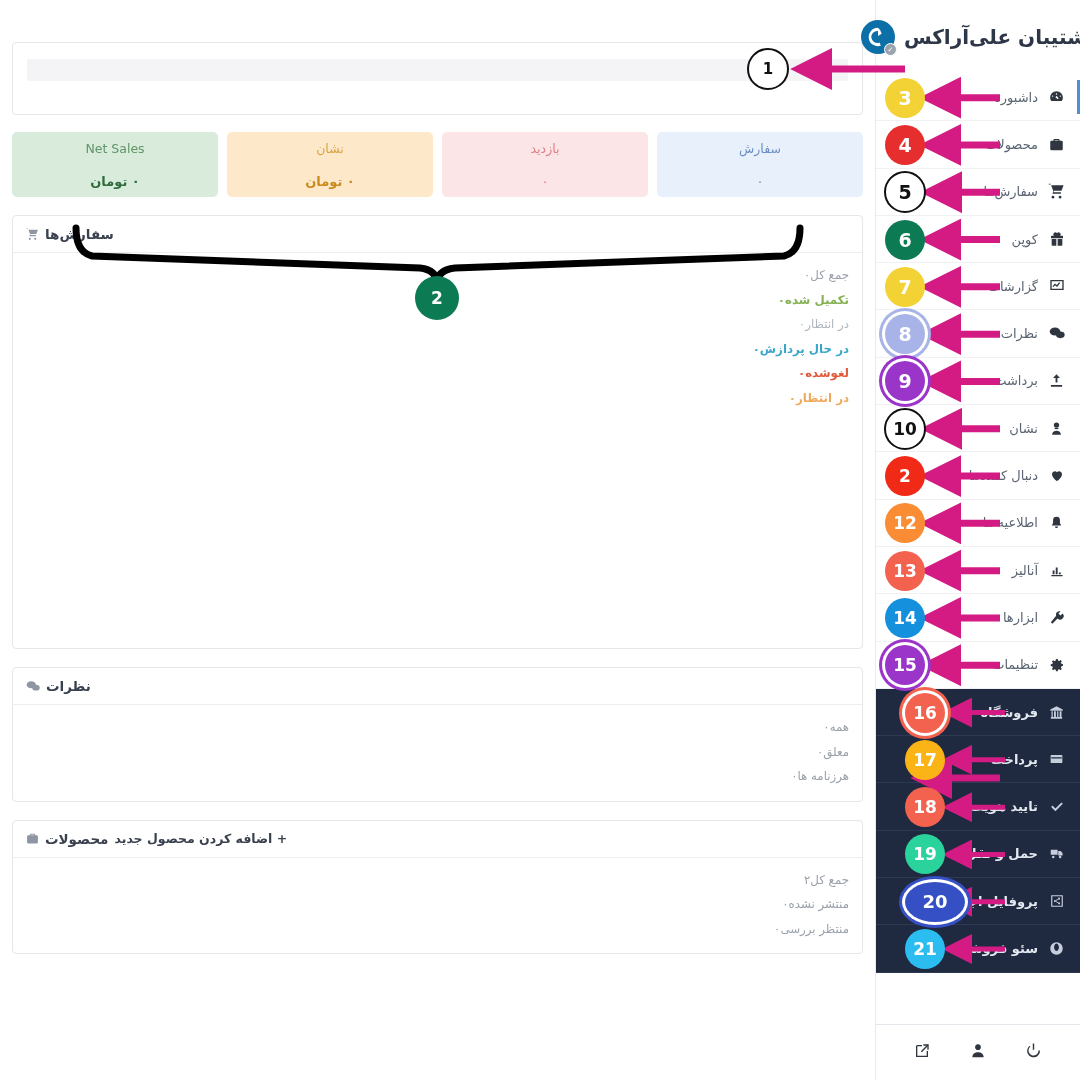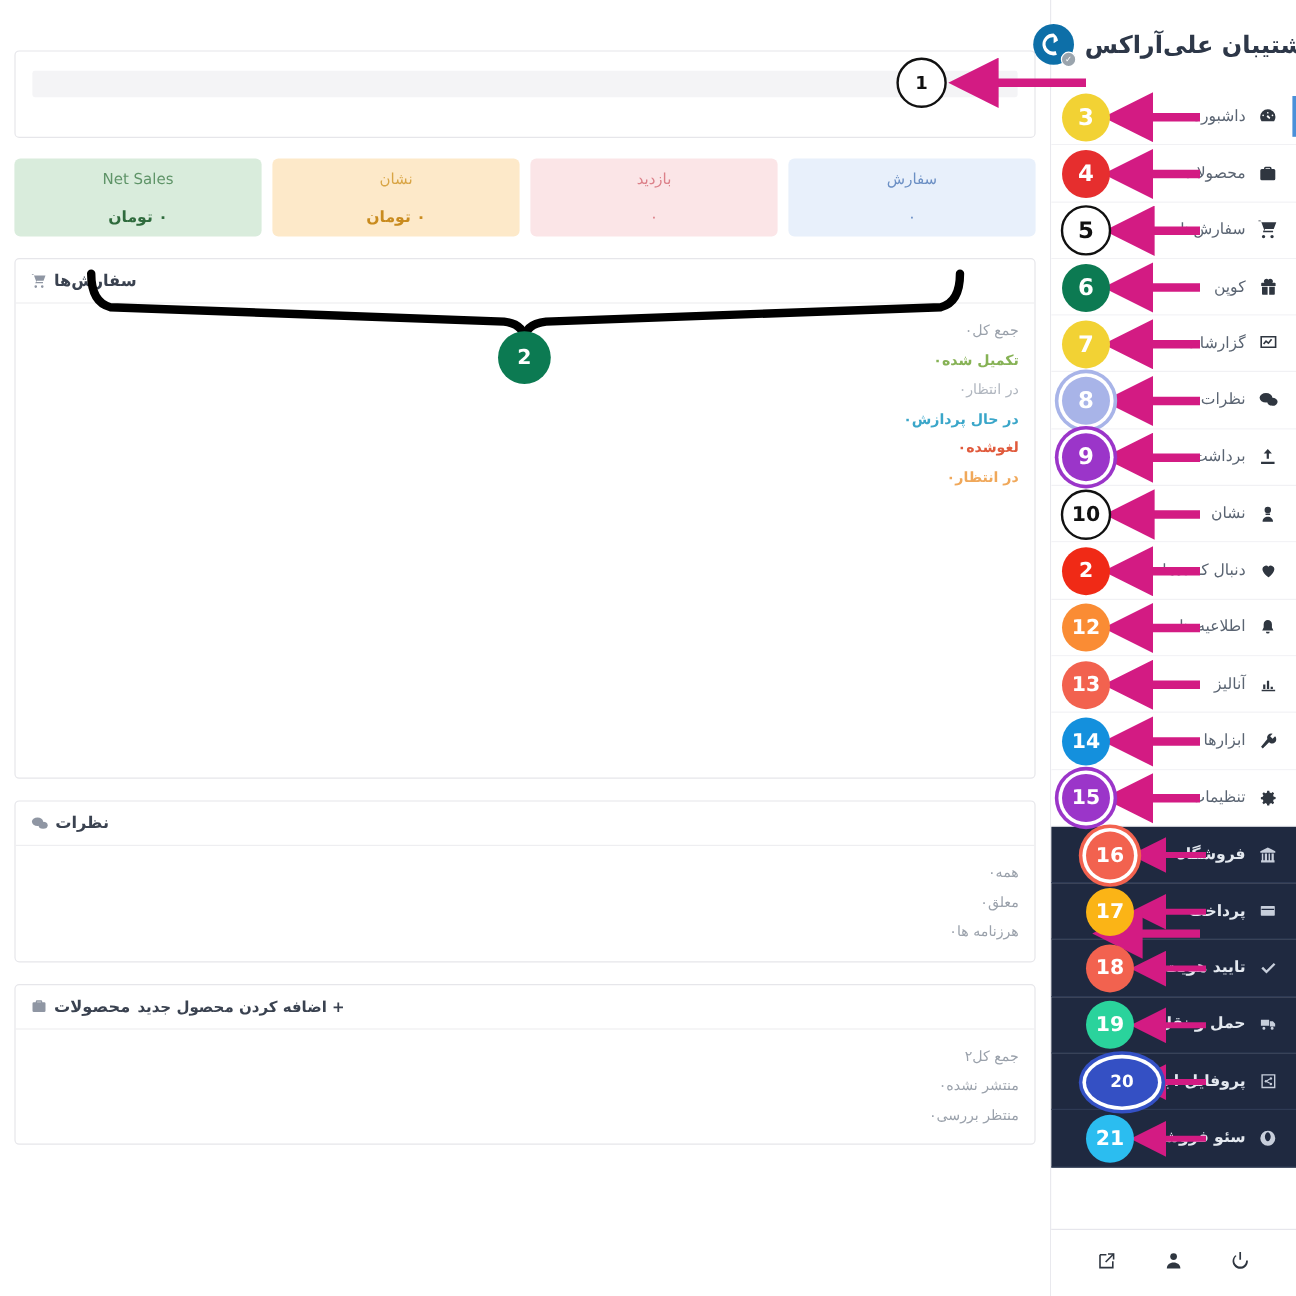--- a/index.html
+++ b/index.html
@@ -483,18 +483,18 @@
       <div class="bub hollow" style="left: 884px; top: 407.75px; height: 42px; width: 42px; font-size: 17px; background: rgb(255, 255, 255); color: rgb(17, 17, 17); border: 2px solid rgb(17, 17, 17);">10</div>
       <div class="bub" style="left: 885px; top: 456.05px; height: 40px; width: 40px; font-size: 17px; background: rgb(240, 42, 22); color: rgb(255, 255, 255);">2</div>
       <div class="bub" style="left: 885px; top: 503.35px; height: 40px; width: 40px; font-size: 17px; background: rgb(250, 140, 52); color: rgb(255, 255, 255);">12</div>
       <div class="bub" style="left: 885px; top: 550.65px; height: 40px; width: 40px; font-size: 17px; background: rgb(242, 98, 79); color: rgb(255, 255, 255);">13</div>
       <div class="bub" style="left: 885px; top: 597.95px; height: 40px; width: 40px; font-size: 17px; background: rgb(20, 144, 221); color: rgb(255, 255, 255);">14</div>
       <div class="bub" style="left: 885px; top: 645.25px; height: 40px; width: 40px; font-size: 17px; background: rgb(155, 53, 201); color: rgb(255, 255, 255); box-shadow: rgb(255, 255, 255) 0px 0px 0px 3px, rgb(155, 53, 201) 0px 0px 0px 6px;">15</div>
       <div class="bub" style="left: 905px; top: 692.55px; height: 40px; width: 40px; font-size: 17px; background: rgb(242, 98, 79); color: rgb(255, 255, 255); box-shadow: rgb(255, 255, 255) 0px 0px 0px 3px, rgb(242, 98, 79) 0px 0px 0px 6px;">16</div>
       <div class="bub" style="left: 905px; top: 739.85px; height: 40px; width: 40px; font-size: 17px; background: rgb(251, 180, 22); color: rgb(255, 255, 255);">17</div>
       <div class="bub" style="left: 905px; top: 787.15px; height: 40px; width: 40px; font-size: 17px; background: rgb(242, 98, 79); color: rgb(255, 255, 255);">18</div>
       <div class="bub" style="left: 905px; top: 834.45px; height: 40px; width: 40px; font-size: 17px; background: rgb(42, 211, 156); color: rgb(255, 255, 255);">19</div>
-      <div class="bub" style="left: 905px; top: 881.75px; height: 40px; width: 60px; font-size: 14px; background: rgb(52, 80, 196); color: rgb(255, 255, 255); box-shadow: rgb(255, 255, 255) 0px 0px 0px 3px, rgb(52, 80, 196) 0px 0px 0px 6px;">20</div>
+      <div class="bub" style="left: 905px; top: 881.75px; height: 40px; width: 60px; font-size: 18px; background: rgb(52, 80, 196); color: rgb(255, 255, 255); box-shadow: rgb(255, 255, 255) 0px 0px 0px 3px, rgb(52, 80, 196) 0px 0px 0px 6px;">20</div>
       <div class="bub" style="left: 905px; top: 929.05px; height: 40px; width: 40px; font-size: 17px; background: rgb(43, 189, 240); color: rgb(255, 255, 255);">21</div>
       <div class="bub hollow" style="left: 747px; top: 48px; height: 42px; width: 42px; font-size: 15px; background: rgb(255, 255, 255); color: rgb(17, 17, 17); border: 2px solid rgb(17, 17, 17);">1</div>
       <div class="bub" style="left: 415px; top: 276px; height: 44px; width: 44px; font-size: 17px; background: rgb(12, 122, 82); color: rgb(255, 255, 255);">2</div>
     </div>
 </div>
 
 </body></html>

